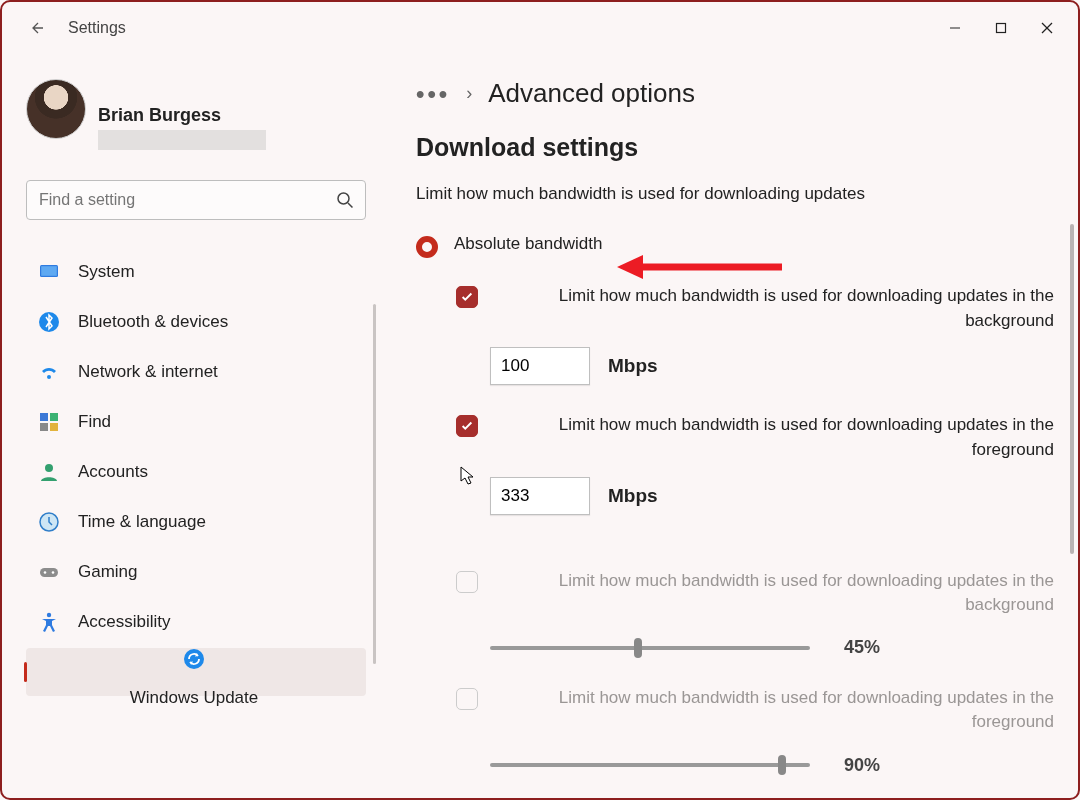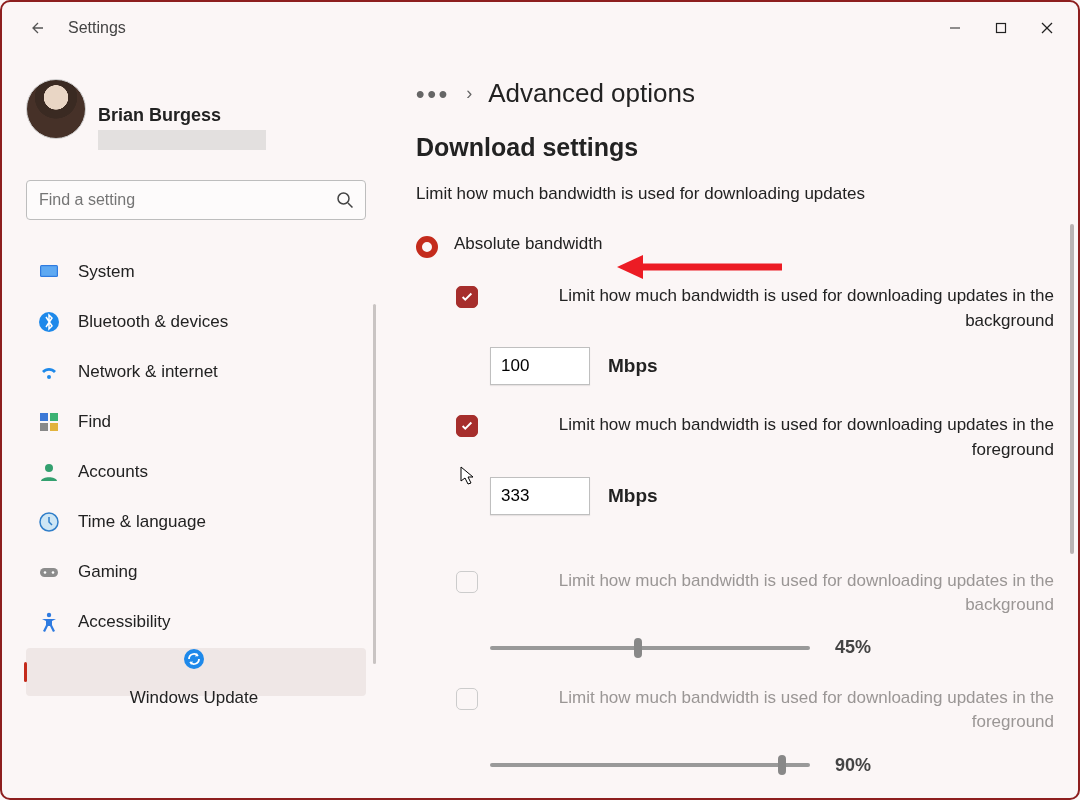--- a/index.html
+++ b/index.html
@@ -154,21 +154,21 @@
   }
   .num-input {
     width: 100px; height: 38px;
     border: 1px solid #bfbfbf; border-radius: 0;
     background: #fff; padding: 0 10px; font-size: 17px;
     box-shadow: 0 1px 1px rgba(0,0,0,0.08);
   }
   .unit { font-size: 19px; font-weight: 600; }
   .row-pct { margin-top: 6px; }
   .slider-row {
-    display: flex; align-items: center; gap: 25px;
+    display: flex; align-items: center; gap: 34px;
     padding-left: 74px; margin-top: 18px; margin-bottom: 26px;
   }
   .slider {
     position: relative; width: 320px; height: 24px;
   }
   .slider .track {
     position: absolute; top: 10px; left: 0; right: 0;
     height: 4px; background: #999; border-radius: 2px;
   }
   .slider .thumb {

